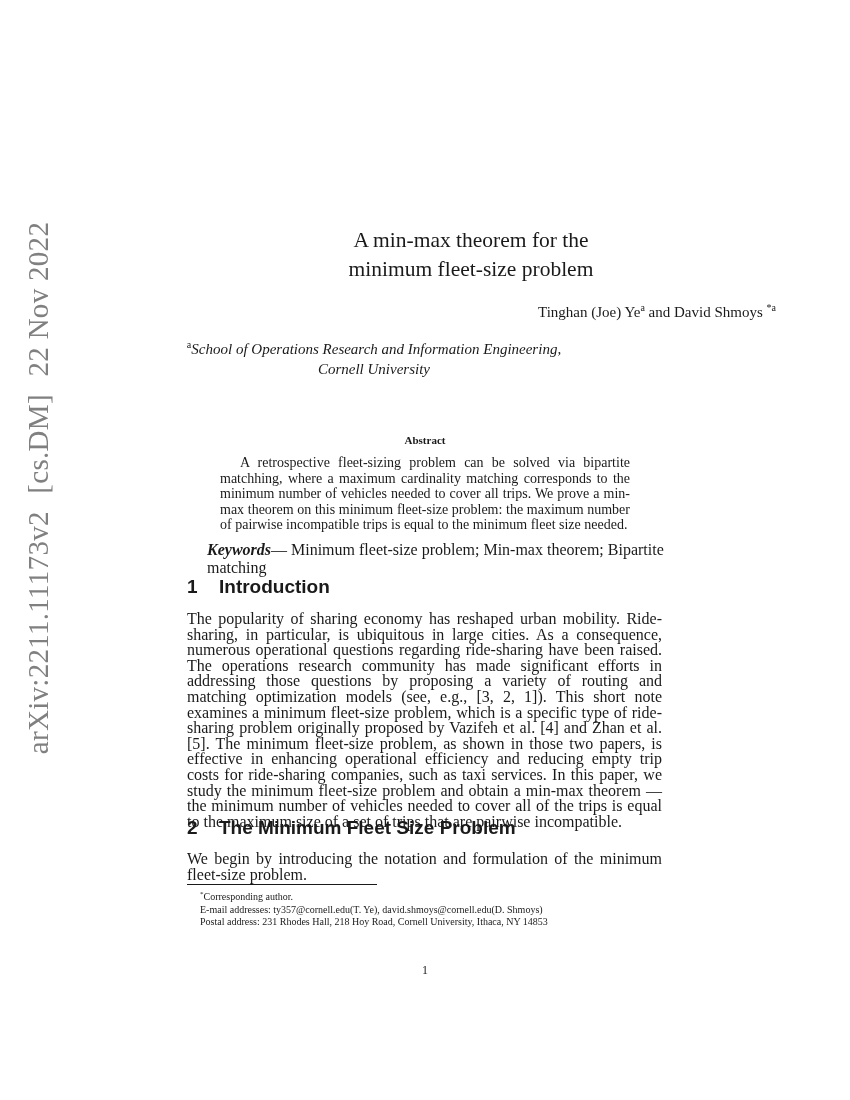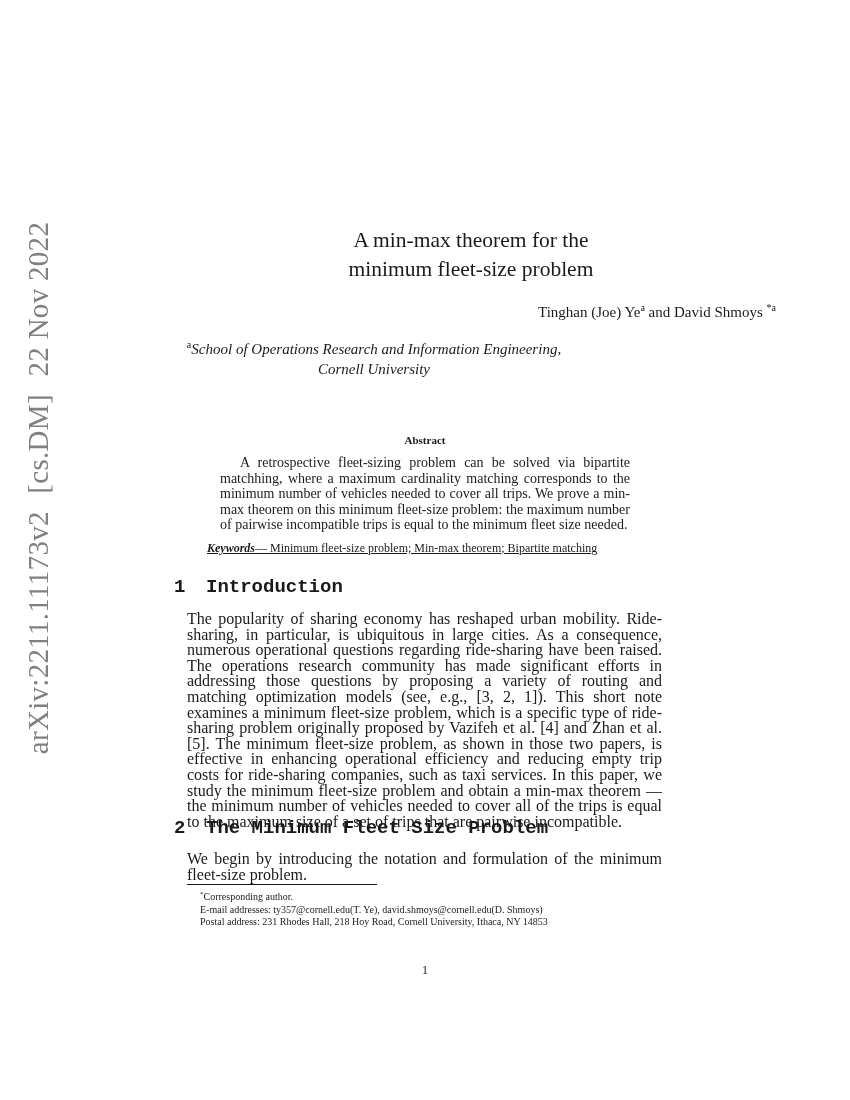--- a/index.html
+++ b/index.html
@@ -51,27 +51,26 @@
     .abstract-body {
       position: absolute; left: 220px; width: 410px; top: 455px;
       font-family: "Liberation Serif", serif;
       font-size: 14px; line-height: 15.5px;
       text-align: justify; text-indent: 20px;
       hyphens: manual;
     }
     .keywords {
       position: absolute; left: 207px; width: 460px; top: 541px;
       font-family: "Liberation Serif", serif;
-      font-size: 12px;
-      text-decoration: underline;
+      font-size: 16px;
     }
     .keywords b { font-style: italic; }
     .section-heading {
-      position: absolute; left: 174px;
-      font-family: Liberation Mono, monospace;
+      position: absolute; left: 187px;
+      font-family: Liberation Sans, sans-serif;
       font-weight: bold; font-size: 19px;
     }
     .section-heading .num { display: inline-block; width: 32px; }
     .body-text {
       position: absolute; left: 187px; width: 475px;
       font-family: "Liberation Serif", serif;
       font-size: 16px; line-height: 15.6px;
       text-align: justify;
     }
     .footnote-rule {

